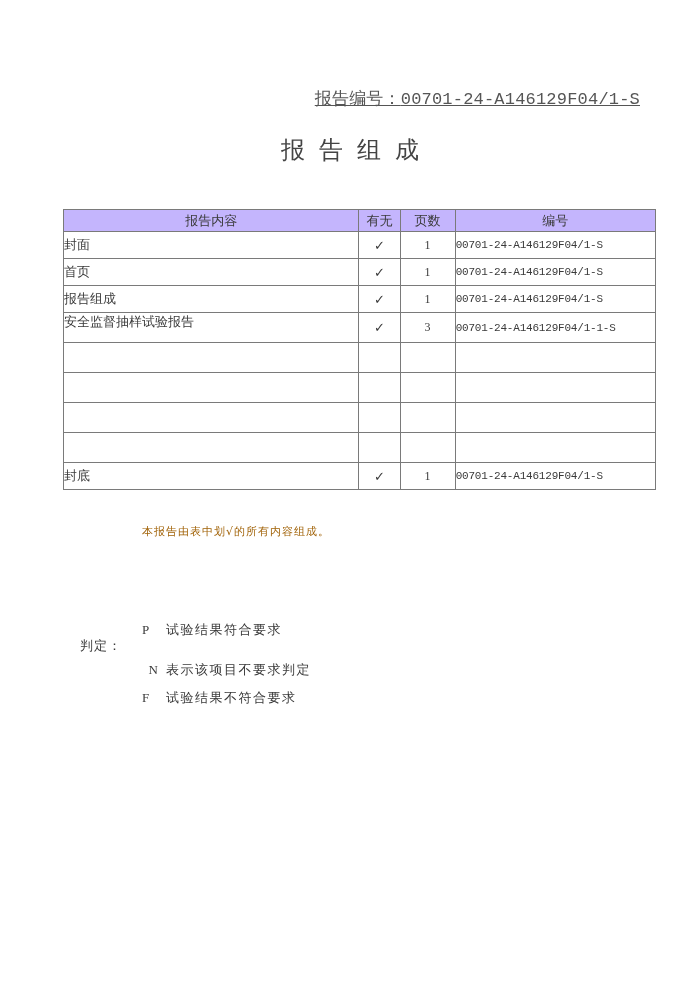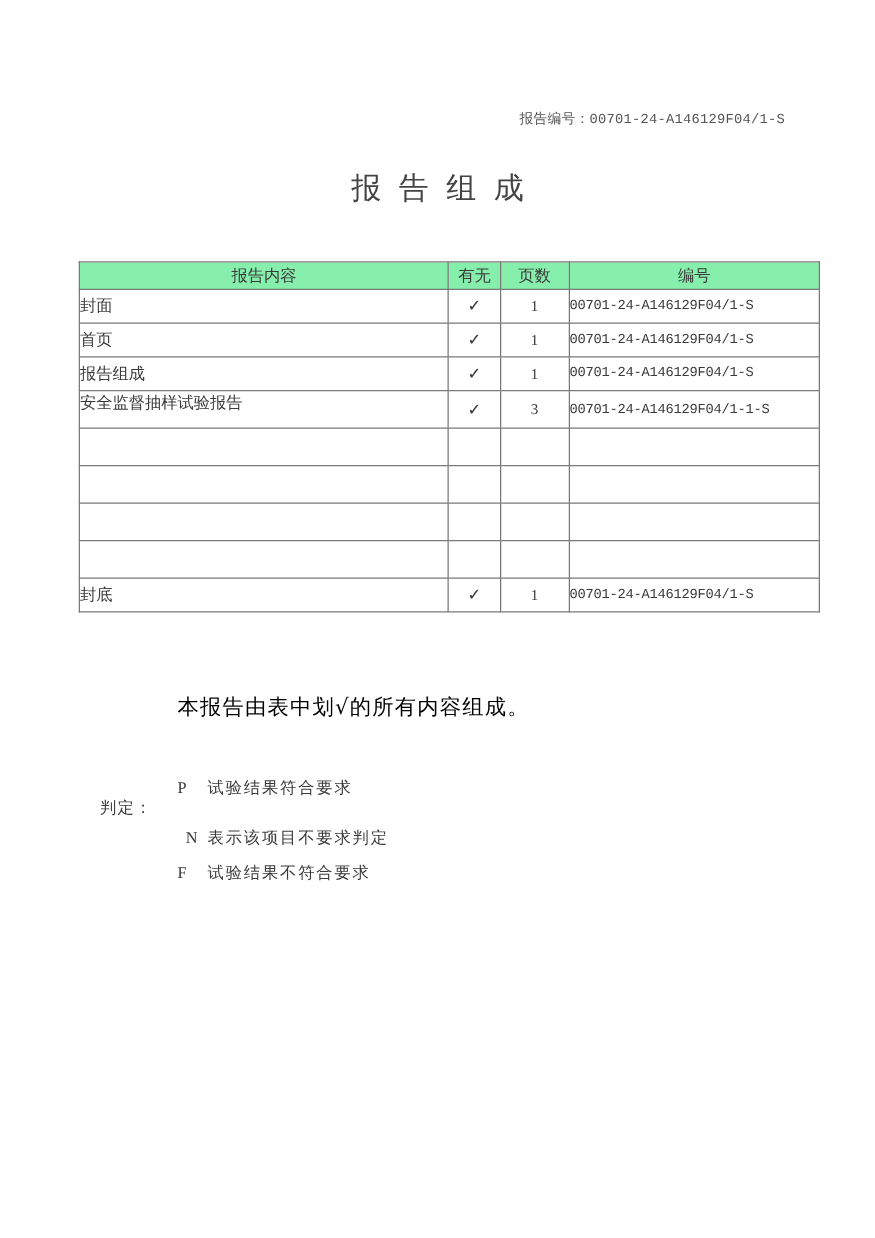--- a/index.html
+++ b/index.html
@@ -2,56 +2,57 @@
 <html><head>
 <meta charset="utf-8">
 <style>
   html, body { margin: 0; padding: 0; }
   body {
     width: 700px; height: 990px; background: #ffffff; position: relative;
     font-family: "DejaVu Serif", "Liberation Serif", serif; color: #3a3a3a;
     overflow: hidden;
   }
   .report-no {
-    position: absolute; top: 87px; right: 72px;
-    font-size: 11px; color: #555; letter-spacing: 0.2px;
+    position: absolute; top: 87px; right: 60px;
+    font-size: 17px; color: #555; letter-spacing: 0.2px;
     font-family: "Liberation Mono", "DejaVu Sans Mono", monospace;
+    text-decoration: underline;
   }
   .report-no .lbl { font-family: "DejaVu Serif", serif; }
   .title {
     position: absolute; top: 134px; left: 0; width: 700px; text-align: center;
     font-size: 24px; letter-spacing: 14px; color: #444; padding-left: 14px; box-sizing: border-box;
   }
   table.comp {
     position: absolute; left: 63px; top: 209px; width: 593px;
     border-collapse: collapse; table-layout: fixed;
     font-size: 13px;
   }
   table.comp td, table.comp th {
     border: 1px solid #7a7a7a; padding: 0; height: 26px; color: #3a3a3a;
   }
   table.comp th {
-    background: #86efac; font-weight: normal; height: 21px; font-size: 13px; text-align: center;
+    background: #c4b5fd; font-weight: normal; height: 21px; font-size: 13px; text-align: center;
   }
   .c1 { width: 295px; }
   .c2 { width: 41px; }
   .c3 { width: 55px; }
   .c4 { width: 200px; }
   td.name { text-align: left; padding-left: 2px; vertical-align: middle; }
   td.name.top { vertical-align: top; padding-top: 0; }
   td.chk { text-align: center; color: #777; font-size: 13px; }
   td.pg { text-align: center; font-size: 12px; font-family: "Liberation Serif", serif; }
   td.code {
     font-family: "Liberation Mono", "DejaVu Sans Mono", monospace; font-size: 11px;
     padding-left: 2px; letter-spacing: -0.2px;
   }
   tr.tall td { height: 29px; }
   tr.empty td { height: 29px; }
   .note {
-    position: absolute; top: 554px; left: 142px; font-size: 17px; color: #000000; letter-spacing: 1px;
+    position: absolute; top: 524px; left: 142px; font-size: 11px; color: #a16207; letter-spacing: 1px;
   }
   .verdict { position: absolute; top: 621px; left: 80px; font-size: 13px; color: #3a3a3a; }
   .verdict .label { position: absolute; left: 0; top: 16px; white-space: nowrap; letter-spacing: 1px; }
   .verdict .row { position: absolute; left: 62px; white-space: nowrap; letter-spacing: 1.5px; }
   .verdict .row .code { display: inline-block; width: 24px; font-family: "Liberation Serif", serif; }
 </style>
 </head>
 <body>
 
 <div class="report-no">

